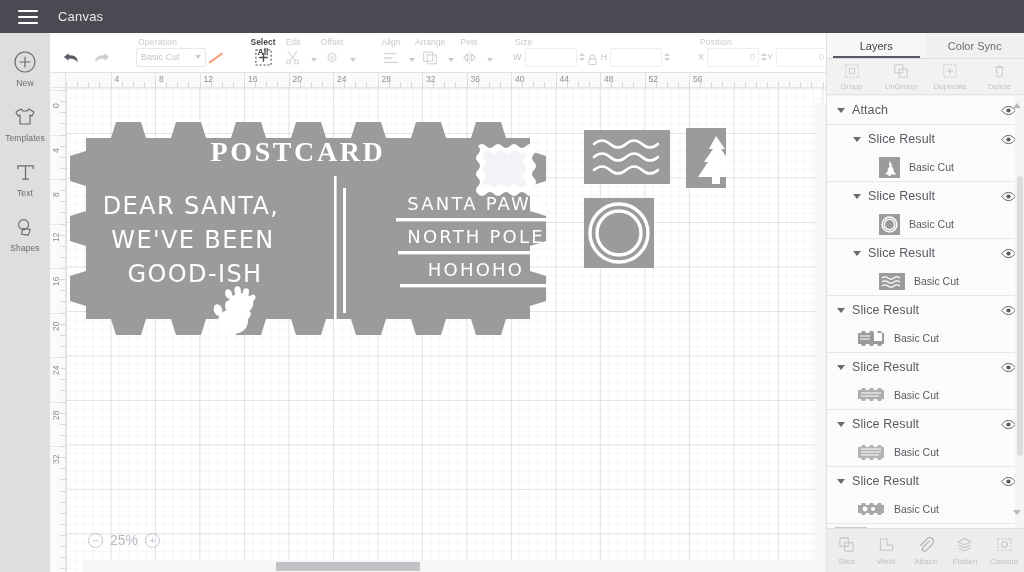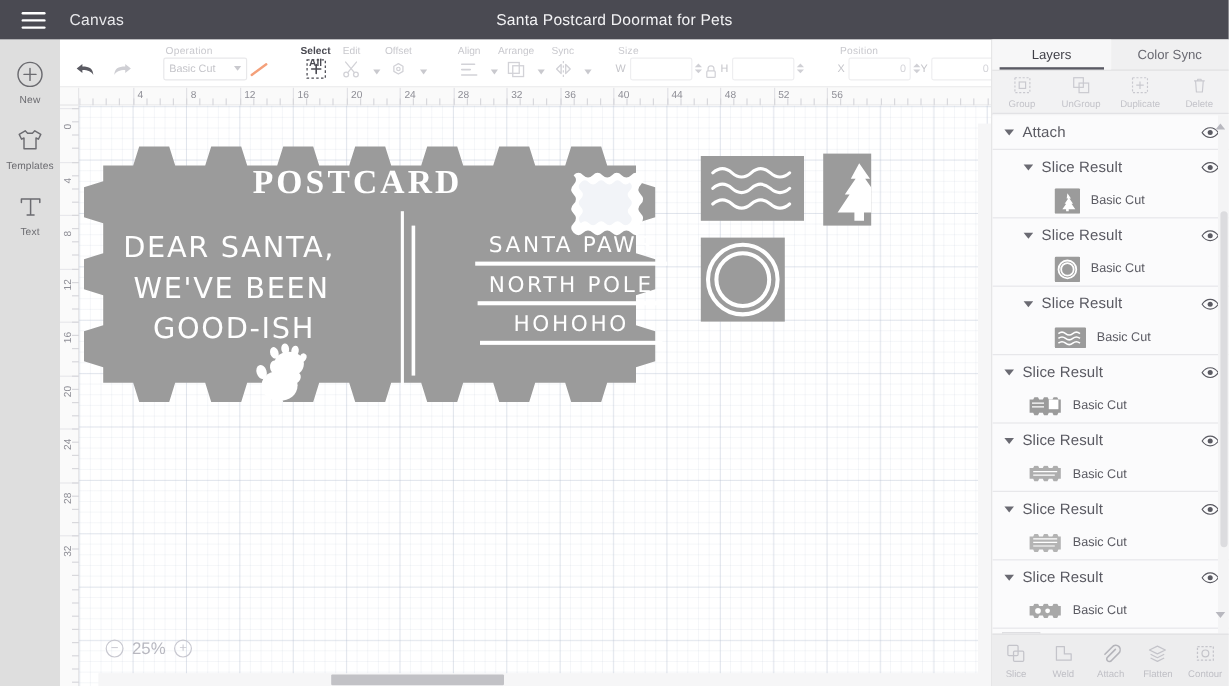--- a/index.html
+++ b/index.html
@@ -172,21 +172,20 @@
 
 <div id="app">
 
   <div class="header">
     <div class="hamburger">
       <i></i>
         <i></i>
         <i></i>
     </div>
     <div class="hdr-canvas">Canvas</div>
-    <div class="hdr-title">Santa Postcard Doormat for Pets</div>
   </div>
 
   <div class="sidebar">
 
     <div class="side-item">
       <span class="ico">
         <svg width="24" height="24" viewBox="0 0 24 24">
             <circle cx="12" cy="12" r="10" fill="none" stroke="#6b6b70" stroke-width="1.2"></circle>
             <path d="M12 7v10M7 12h10" stroke="#6b6b70" stroke-width="1.2" stroke-linecap="round"></path>
           </svg>
@@ -207,20 +206,29 @@
 
     <div class="side-item">
       <span class="ico">
         <svg width="23" height="23" viewBox="0 0 24 24">
             <path d="M4 5h16M4 5v3M20 5v3M12 5v14M9 19h6" fill="none" stroke="#6b6b70" stroke-width="1.3" stroke-linecap="round"></path>
           </svg>
       </span>
       <span class="lbl">Text</span>
     </div>
 
+    <div class="side-item">
+      <span class="ico">
+        <svg width="23" height="23" viewBox="0 0 24 24">
+            <circle cx="10" cy="9" r="5.2" fill="none" stroke="#6b6b70" stroke-width="1.2"></circle>
+            <path d="M9 13l8 1-2 6-7-1z" fill="none" stroke="#6b6b70" stroke-width="1.2" stroke-linejoin="round"></path>
+          </svg>
+      </span>
+      <span class="lbl">Shapes</span>
+    </div>
 
   </div>
 
   <div class="toolbar">
 
     <div class="tb-group">
       <div class="tb-btn">
         <span class="bico">
           <svg width="19" height="16" viewBox="0 0 20 16">
               <path d="M7 3L2 7l5 4V8.4c5 0 8 1.4 9.6 4.4C16.4 7 13.2 5.2 7 5.2z" fill="#5a5a62"></path>
@@ -298,21 +306,21 @@
         <span class="tb-lab">Arrange</span>
         <span class="bico">
           <svg width="18" height="17" viewBox="0 0 20 18">
               <rect x="3" y="3" width="10" height="10" fill="none" stroke="#d2d2d7" stroke-width="1.2"></rect>
               <rect x="7" y="6" width="10" height="10" fill="none" stroke="#d2d2d7" stroke-width="1.2"></rect>
             </svg>
         </span>
       </div>
       <span class="caret" style="margin-bottom:11px"></span>
       <div class="tb-btn">
-        <span class="tb-lab">Sync</span>
+        <span class="tb-lab">Pets</span>
         <span class="bico">
           <svg width="19" height="17" viewBox="0 0 20 18">
               <path d="M10 2v14" stroke="#d2d2d7" stroke-width="1.1" stroke-dasharray="2 2"></path>
               <path d="M8 5L4 9l4 4z" fill="none" stroke="#d2d2d7" stroke-width="1.2" stroke-linejoin="round"></path>
               <path d="M12 5l4 4-4 4z" fill="none" stroke="#d2d2d7" stroke-width="1.2" stroke-linejoin="round"></path>
             </svg>
         </span>
       </div>
       <span class="caret" style="margin-bottom:11px"></span>
     </div>

